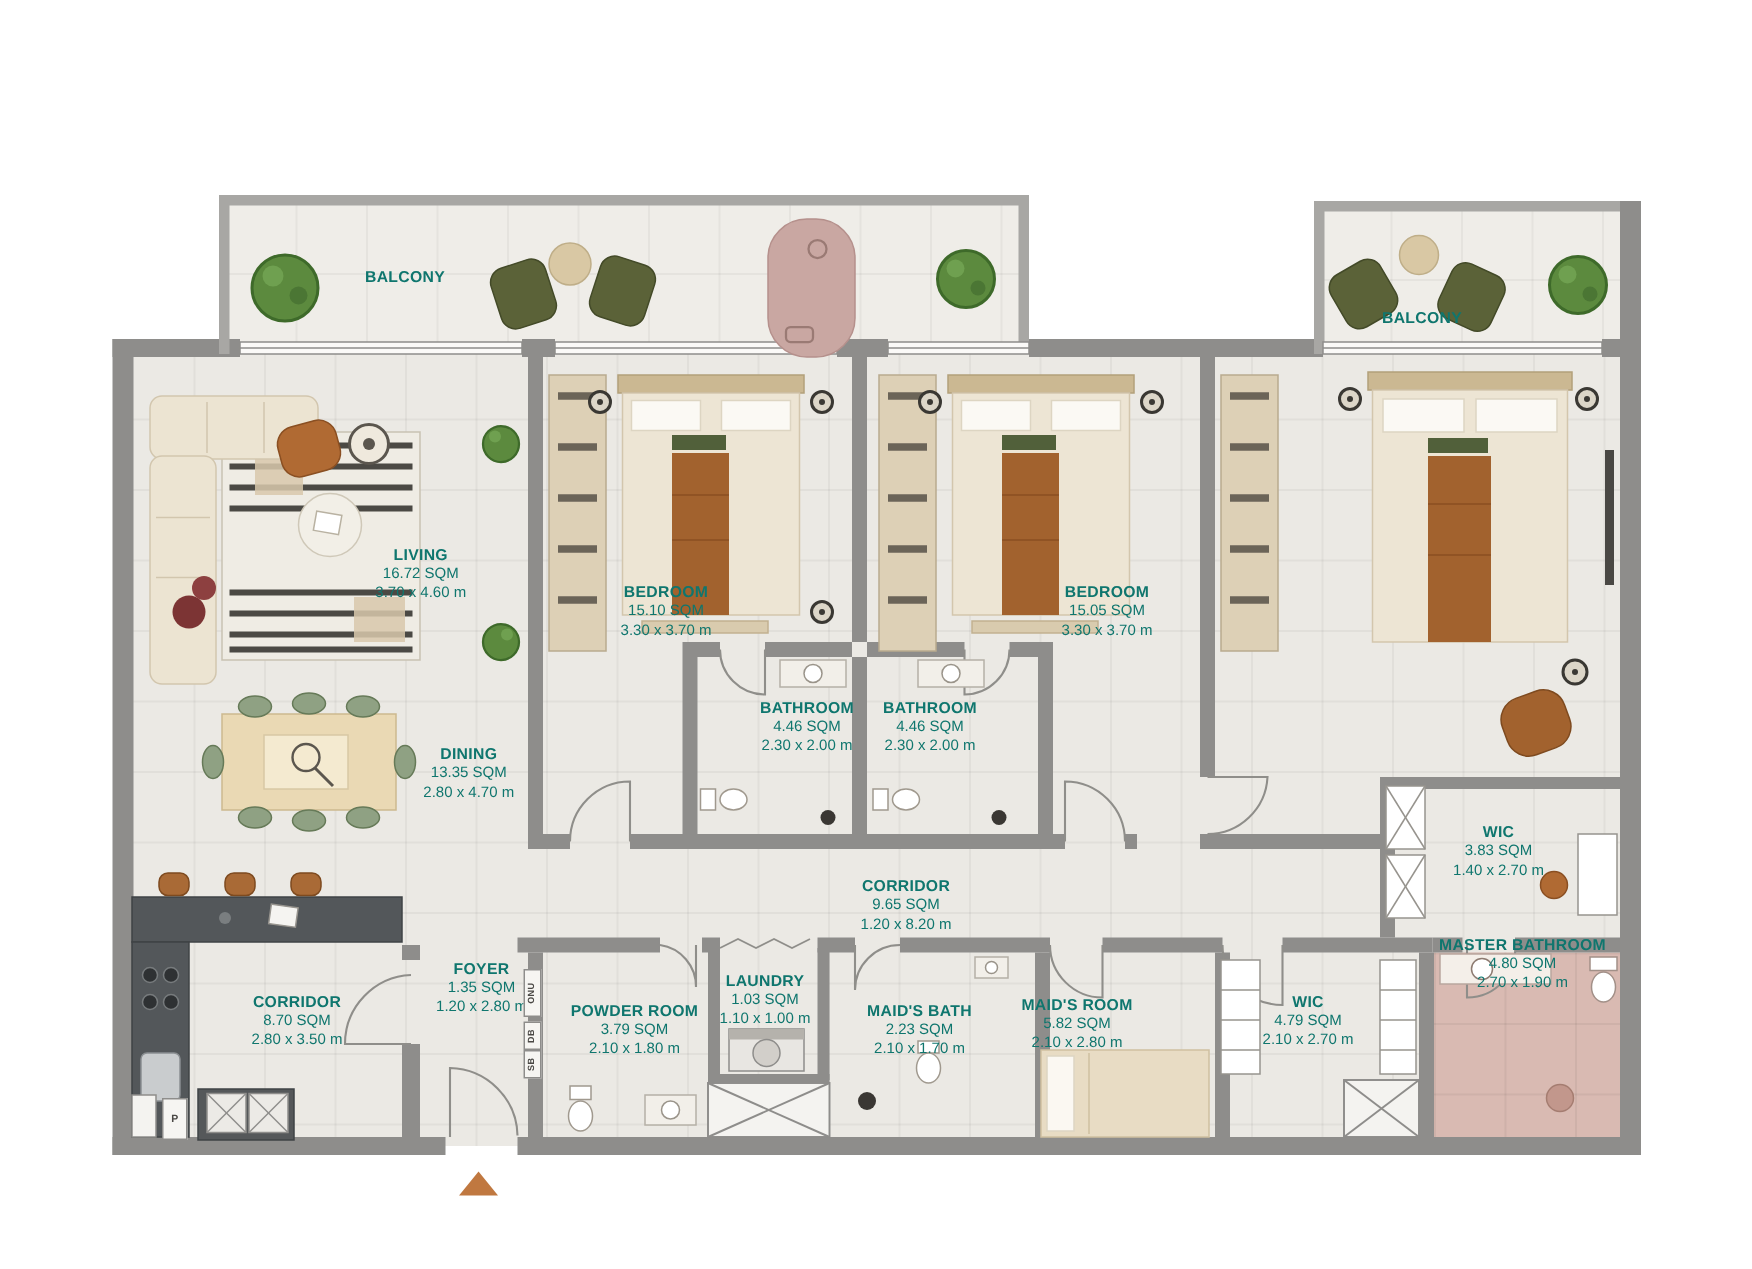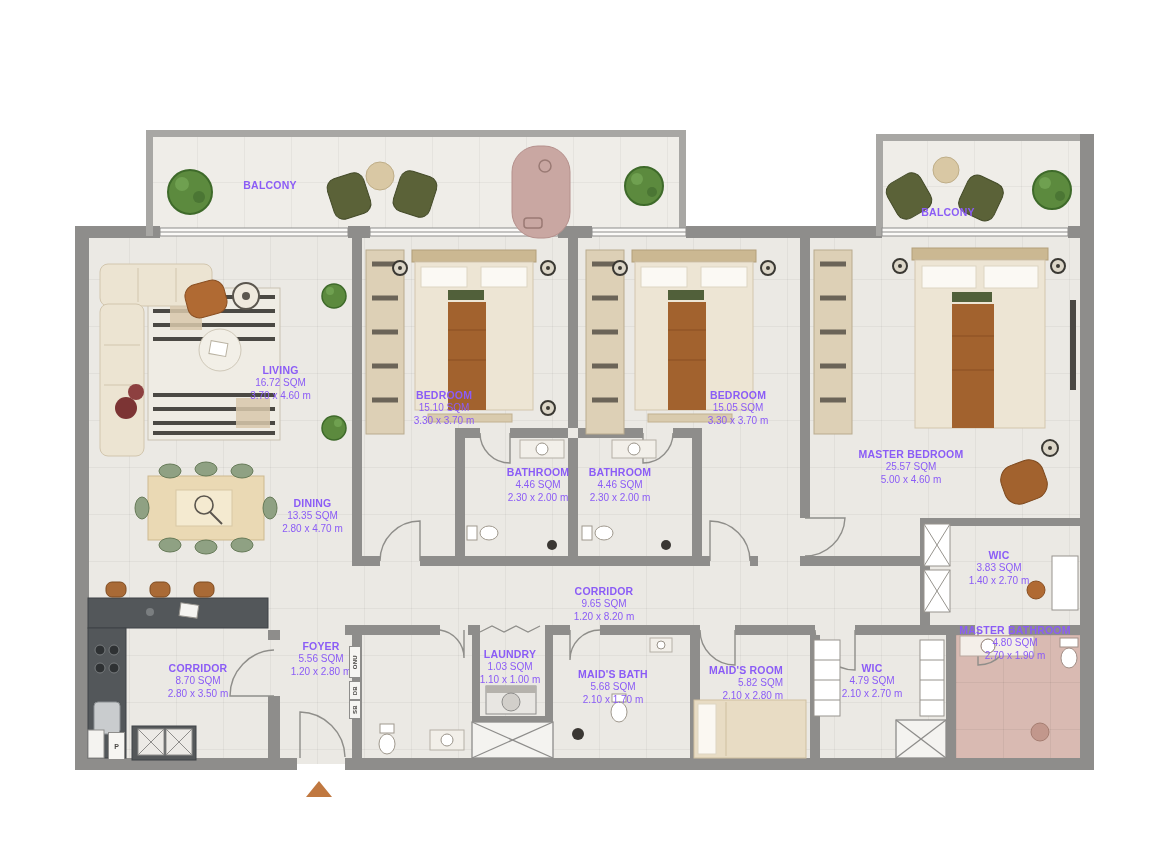--- a/index.html
+++ b/index.html
@@ -7,21 +7,21 @@
          font-family:"Liberation Sans",sans-serif;}
   .floor{position:absolute;background:#ebe9e4;
      background-image:linear-gradient(rgba(0,0,0,0.045) 1px,transparent 1px),
                       linear-gradient(90deg,rgba(0,0,0,0.045) 1px,transparent 1px);
      background-size:47px 47px;}
   .floor.balcony{background-color:#efede8;}
   .floor.pink{background-color:#d9bab2;
      background-image:linear-gradient(rgba(0,0,0,0.05) 1px,transparent 1px),
                       linear-gradient(90deg,rgba(0,0,0,0.05) 1px,transparent 1px);}
   svg#plan{position:absolute;left:0;top:0;}
-  .rl{position:absolute;text-align:center;color:#8b5cf6;z-index:5;}
+  .rl{position:absolute;text-align:center;color:#0f766e;z-index:5;}
   .rl .n{display:block;font-size:10.5px;font-weight:700;line-height:13px;letter-spacing:.2px;}
   .rl .a,.rl .d{display:block;font-size:10px;font-weight:500;line-height:12.5px;}
   .vlab{position:absolute;background:#f6f5f2;border:1px solid #8e8d8b;z-index:6;
         display:flex;align-items:center;justify-content:center;}
   .vlab span{writing-mode:vertical-rl;transform:rotate(180deg);font-size:6px;font-weight:700;
         color:#4a4845;letter-spacing:.3px;}
   .plab{position:absolute;background:#f6f5f2;border:1px solid #8e8d8b;z-index:6;
         display:flex;align-items:center;justify-content:center;font-size:7px;font-weight:700;color:#4a4845;}
   .entry-arrow{position:absolute;width:0;height:0;z-index:6;
         border-left:13px solid transparent;border-right:13px solid transparent;
@@ -425,25 +425,20 @@
   <div class="rl" style="left:374px;top:389px;width:140px;">
     <span class="n">BEDROOM</span>
     <span class="a">15.10 SQM</span>
     <span class="d">3.30 x 3.70 m</span>
   </div>
   <div class="rl" style="left:668px;top:389px;width:140px;">
     <span class="n">BEDROOM</span>
     <span class="a">15.05 SQM</span>
     <span class="d">3.30 x 3.70 m</span>
   </div>
-  <div class="rl" style="left:831px;top:448px;width:160px;">
-    <span class="n">MASTER BEDROOM</span>
-    <span class="a">25.57 SQM</span>
-    <span class="d">5.00 x 4.60 m</span>
-  </div>
   <div class="rl" style="left:483px;top:466px;width:110px;">
     <span class="n">BATHROOM</span>
     <span class="a">4.46 SQM</span>
     <span class="d">2.30 x 2.00 m</span>
   </div>
   <div class="rl" style="left:565px;top:466px;width:110px;">
     <span class="n">BATHROOM</span>
     <span class="a">4.46 SQM</span>
     <span class="d">2.30 x 2.00 m</span>
   </div>
@@ -452,34 +447,39 @@
     <span class="a">9.65 SQM</span>
     <span class="d">1.20 x 8.20 m</span>
   </div>
   <div class="rl" style="left:128px;top:662px;width:140px;">
     <span class="n">CORRIDOR</span>
     <span class="a">8.70 SQM</span>
     <span class="d">2.80 x 3.50 m</span>
   </div>
   <div class="rl" style="left:266px;top:640px;width:110px;">
     <span class="n">FOYER</span>
-    <span class="a">5.56 SQM</span>
+    <span class="a">1.35 SQM</span>
     <span class="d">1.20 x 2.80 m</span>
+  </div>
+  <div class="rl" style="left:353px;top:668px;width:140px;">
+    <span class="n">POWDER ROOM</span>
+    <span class="a">3.79 SQM</span>
+    <span class="d">2.10 x 1.80 m</span>
   </div>
   <div class="rl" style="left:455px;top:648px;width:110px;">
     <span class="n">LAUNDRY</span>
     <span class="a">1.03 SQM</span>
     <span class="d">1.10 x 1.00 m</span>
   </div>
   <div class="rl" style="left:548px;top:668px;width:130px;">
     <span class="n">MAID'S BATH</span>
-    <span class="a">5.68 SQM</span>
+    <span class="a">2.23 SQM</span>
     <span class="d">2.10 x 1.70 m</span>
   </div>
-  <div class="rl" style="left:653px;top:664px;width:130px;text-align:right;">
+  <div class="rl" style="left:653px;top:664px;width:130px;">
     <span class="n">MAID'S ROOM</span>
     <span class="a">5.82 SQM</span>
     <span class="d">2.10 x 2.80 m</span>
   </div>
   <div class="rl" style="left:807px;top:662px;width:130px;">
     <span class="n">WIC</span>
     <span class="a">4.79 SQM</span>
     <span class="d">2.10 x 2.70 m</span>
   </div>
   <div class="rl" style="left:939px;top:549px;width:120px;">

